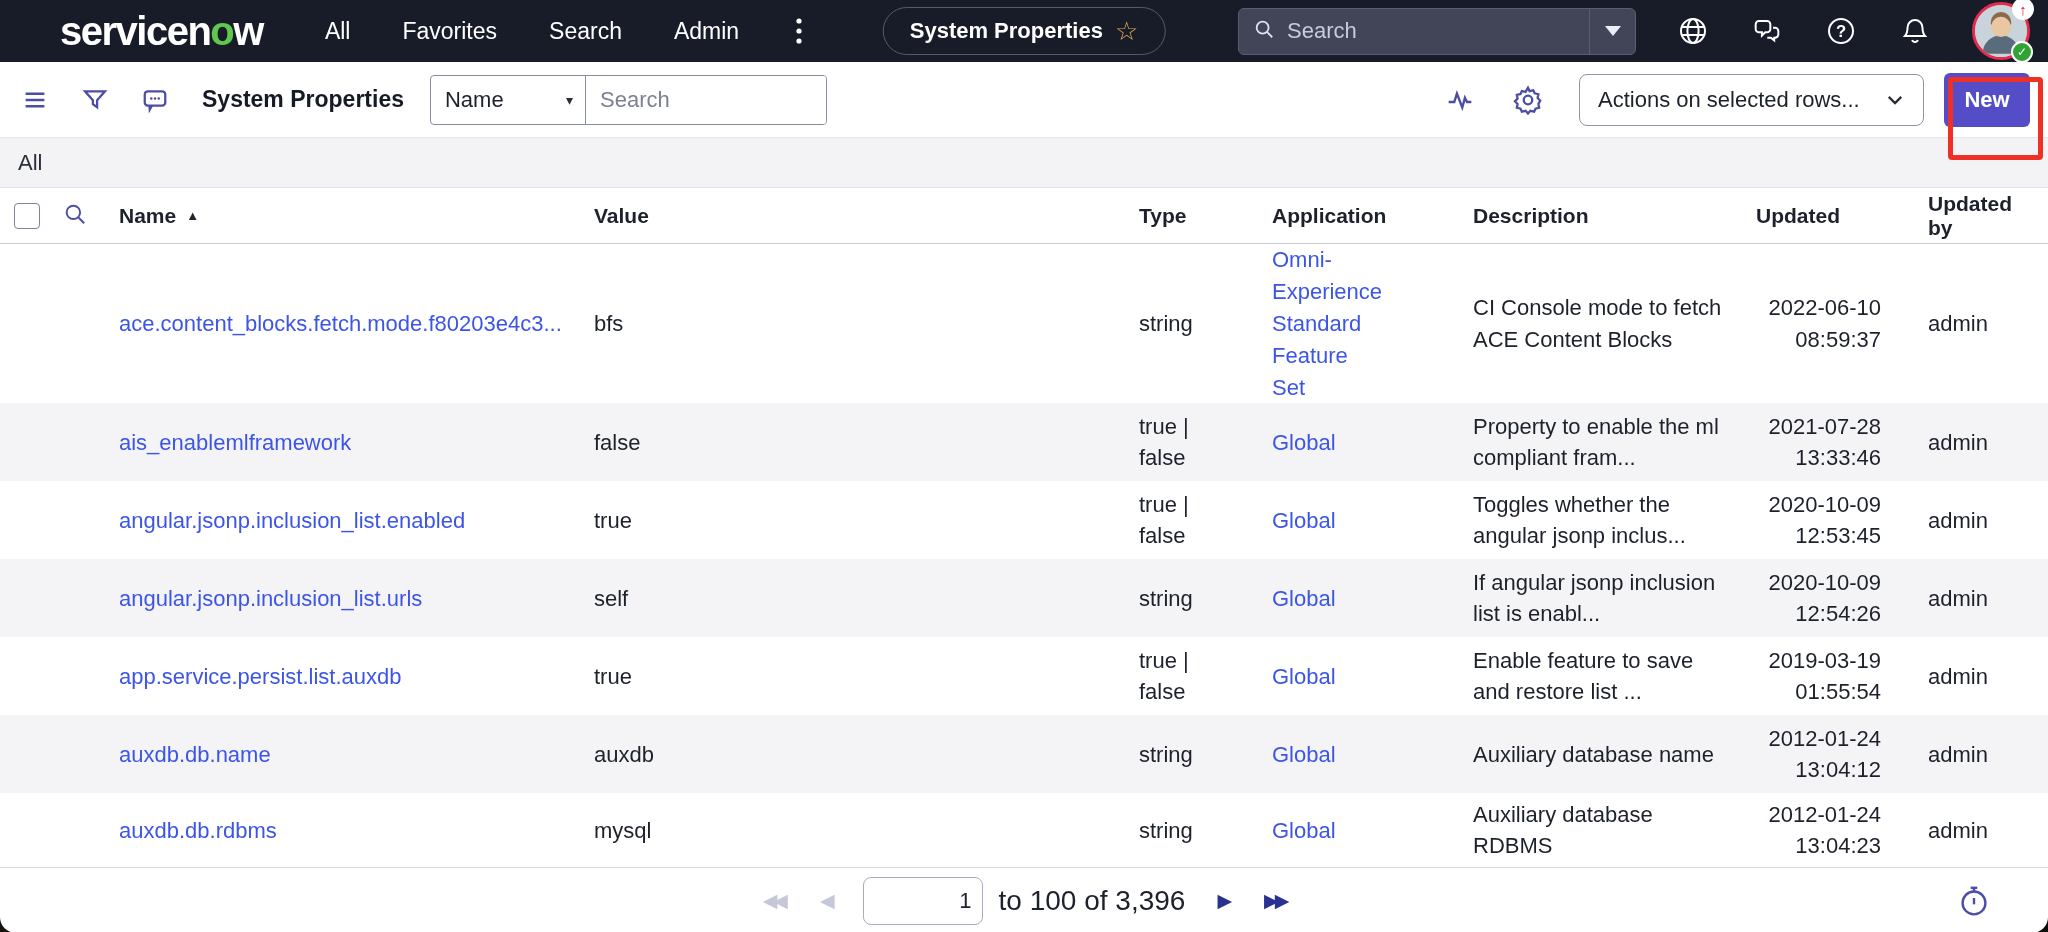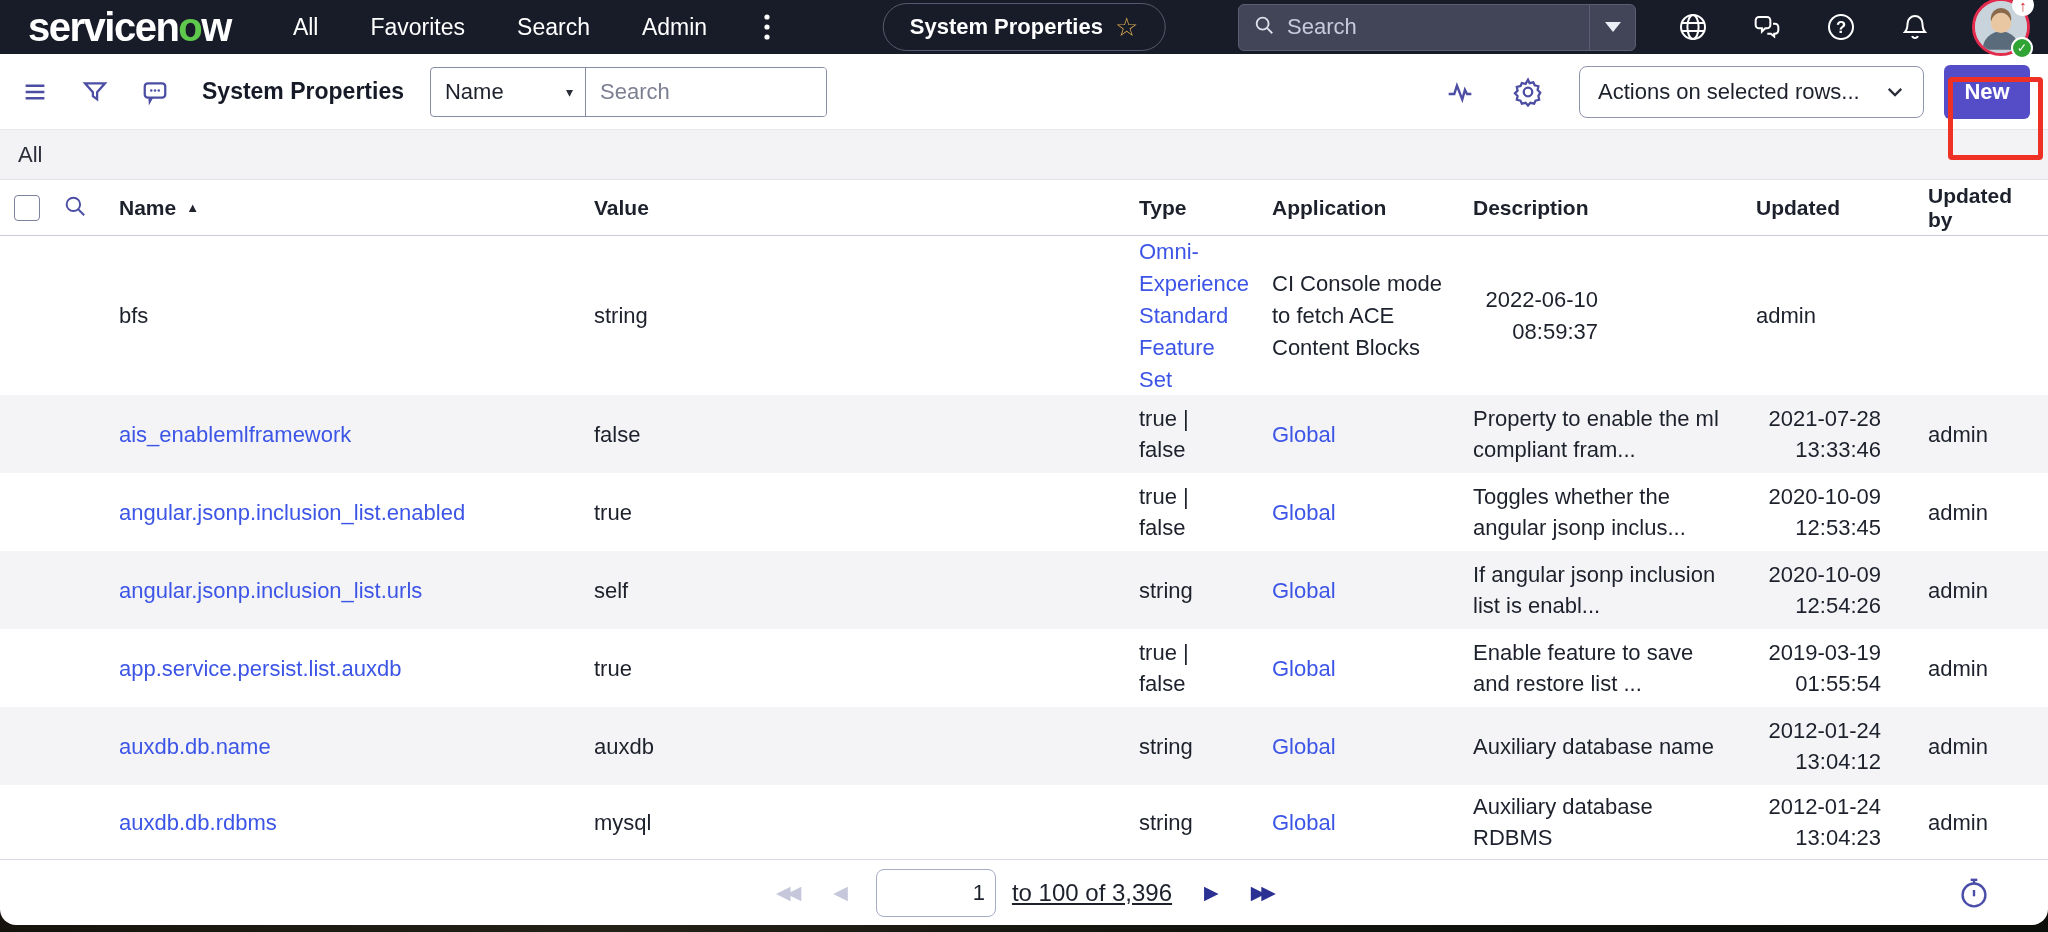--- a/index.html
+++ b/index.html
@@ -7,22 +7,22 @@
   body {
     font-family:"Liberation Sans", sans-serif;
     background:#14110c;
     overflow:hidden;
     color:#1d212c;
   }
   .app { width:2048px; height:932px; display:flex; flex-direction:column; position:relative; }
 
   
   .topnav {
-    height:54px; background:#181c28; display:flex; align-items:center;
-    padding:0 18px 0 28px; position:relative; flex:none;
+    height:62px; background:#181c28; display:flex; align-items:center;
+    padding:0 18px 0 60px; position:relative; flex:none;
   }
   .logo { font-size:40px; font-weight:bold; color:#fff; letter-spacing:-1.5px; white-space:nowrap; }
   .logo .green-o { color:#5fc94e; }
   .topnav-menu { display:flex; align-items:center; gap:52px; margin-left:62px; }
   .topnav-item { color:#fff; font-size:23px; cursor:pointer; }
   .kebab { display:flex; align-items:center; cursor:pointer; padding:4px; }
   .pinned-tab {
     position:absolute; left:50%; transform:translateX(-50%);
     border:1px solid #555a6e; border-radius:26px; height:48px;
     display:flex; align-items:center; gap:12px; padding:0 26px; cursor:pointer;
@@ -129,21 +129,21 @@
     display:flex; align-items:center; justify-content:center;
   }
   .pager { display:flex; align-items:center; gap:28px; }
   .pg-btn { border:none; background:none; font-size:19px; letter-spacing:-4px; cursor:pointer; padding:4px; font-family:inherit; }
   .pg-disabled { color:#c6c7da; }
   .pg-active { color:#2b3193; }
   .page-input {
     width:120px; height:48px; border:1.5px solid #a7abc4; border-radius:8px;
     text-align:right; padding-right:10px; font-size:22px; font-family:inherit; color:#1d212c; outline:none;
   }
-  .range-text { font-size:24px; color:#1d212c; white-space:nowrap; margin-left:-12px;text-decoration:underline; }
+  .range-text { font-size:28px; color:#1d212c; white-space:nowrap; margin-left:-12px; }
   .timer-icon { position:absolute; right:56px; top:50%; transform:translateY(-50%); width:36px; height:36px; cursor:pointer; }
 </style>
 </head>
 <body>
 
 <div class="app">
 
   <header class="topnav">
     <div class="logo"><span>servicen</span><span class="green-o">o</span><span>w</span></div>
 
@@ -311,20 +311,21 @@
         <span>Updated</span>
       </div>
     <div class="th">
         <span>Updated by</span>
       </div>
   </div>
 
   <div class="tbody">
     <div class="grid row">
       <div class="cell cell-controls"></div>
+      <div class="cell"><a class="link">ace.content_blocks.fetch.mode.f80203e4c3...</a></div>
       <div class="cell"><span>bfs</span></div>
       <div class="cell"><span class="wrap-type">string</span></div>
       <div class="cell"><a class="link wrap-app">Omni-Experience Standard Feature Set</a></div>
       <div class="cell"><span class="wrap-desc">CI Console mode to fetch ACE Content Blocks</span></div>
       <div class="cell"><span class="wrap-date">2022-06-10 08:59:37</span></div>
       <div class="cell"><span>admin</span></div>
     </div>
 
     <div class="grid row">
       <div class="cell cell-controls"></div>

